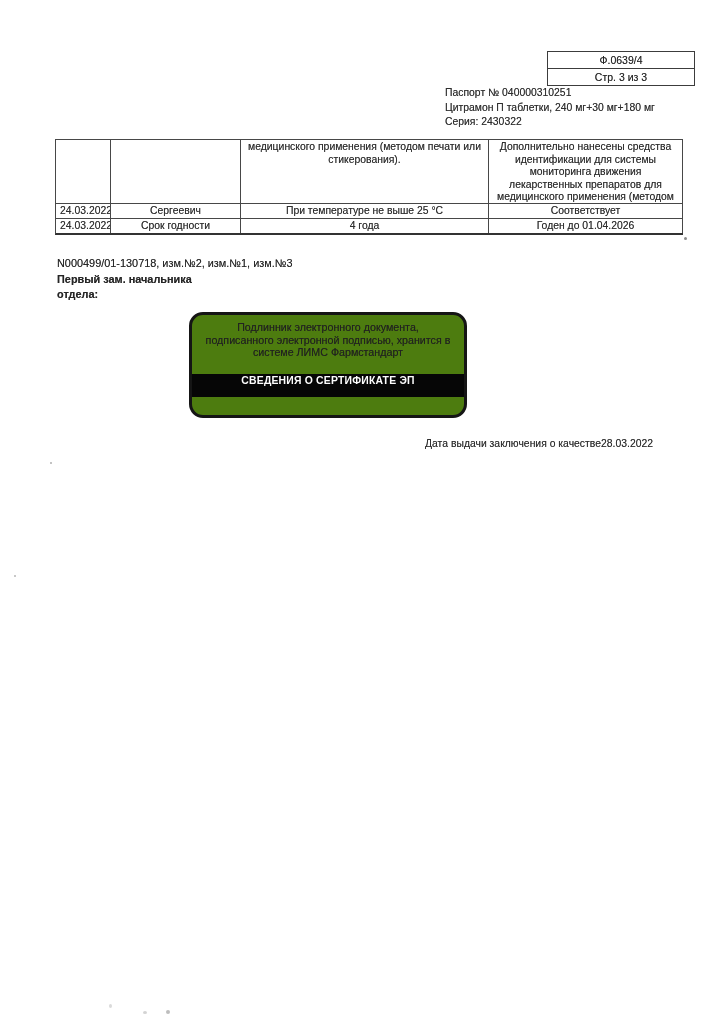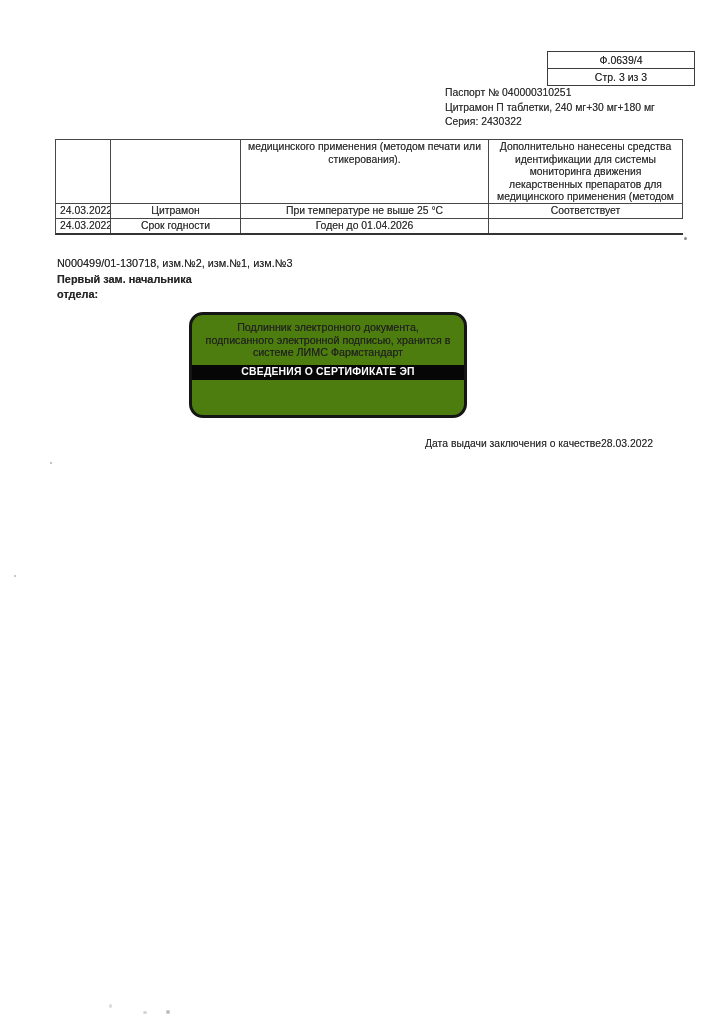--- a/index.html
+++ b/index.html
@@ -56,21 +56,21 @@
   .b{font-weight:bold;}
 
   
   .stamp{
     position:absolute;left:189px;top:312px;width:272px;height:100px;
     border:3px solid #151515;border-radius:14px;background:#4d7c0f;
     overflow:hidden;
   }
   .stamp-top{padding-top:6px;text-align:center;font-size:10.7px;line-height:12.6px;color:#222;}
   .stamp-bar{
-    margin-top:6px;height:15px;line-height:13px;background:#060606;color:#fdfdfd;
+    margin-top:15px;height:23px;line-height:13px;background:#060606;color:#fdfdfd;
     text-align:center;font-size:10.4px;font-weight:bold;letter-spacing:.2px;
   }
   .stamp-bottom{padding:2px 8px 0 8px;font-size:10.7px;line-height:13.9px;color:#202020;}
 
   
   .footer-date{position:absolute;left:425px;top:438px;font-size:10.4px;color:#2e2e2e;}
   .footer-date .val{}
 
   
   .speck{position:absolute;border-radius:50%;background:#6d6d6d;}
@@ -93,27 +93,28 @@
 
   <div class="qtable">
     <div class="qrow row-tall">
       <div class="qcell soft"></div>
       <div class="qcell soft"></div>
       <div class="qcell soft">медицинского применения (методом печати или стикерования).</div>
       <div class="qcell soft">Дополнительно нанесены средства идентификации для системы мониторинга движения лекарственных препаратов для медицинского применения (методом стикерования).</div>
     </div>
     <div class="qrow row-slim">
       <div class="qcell soft">24.03.2022</div>
-      <div class="qcell soft">Цитрамон</div>
+      <div class="qcell soft">Сергеевич</div>
       <div class="qcell soft">При температуре не выше 25 °С</div>
       <div class="qcell soft">Соответствует</div>
     </div>
     <div class="qrow row-slim">
       <div class="qcell soft">24.03.2022</div>
       <div class="qcell soft">Срок годности</div>
+      <div class="qcell soft">4 года</div>
       <div class="qcell soft">Годен до  01.04.2026</div>
     </div>
   </div>
 
   <div class="conclusion">
     <div class="line soft">N000499/01-130718, изм.№2, изм.№1, изм.№3</div>
     <div class="signer soft">Первый зам. начальника</div>
     <div class="signer soft">отдела:</div>
   </div>
 

